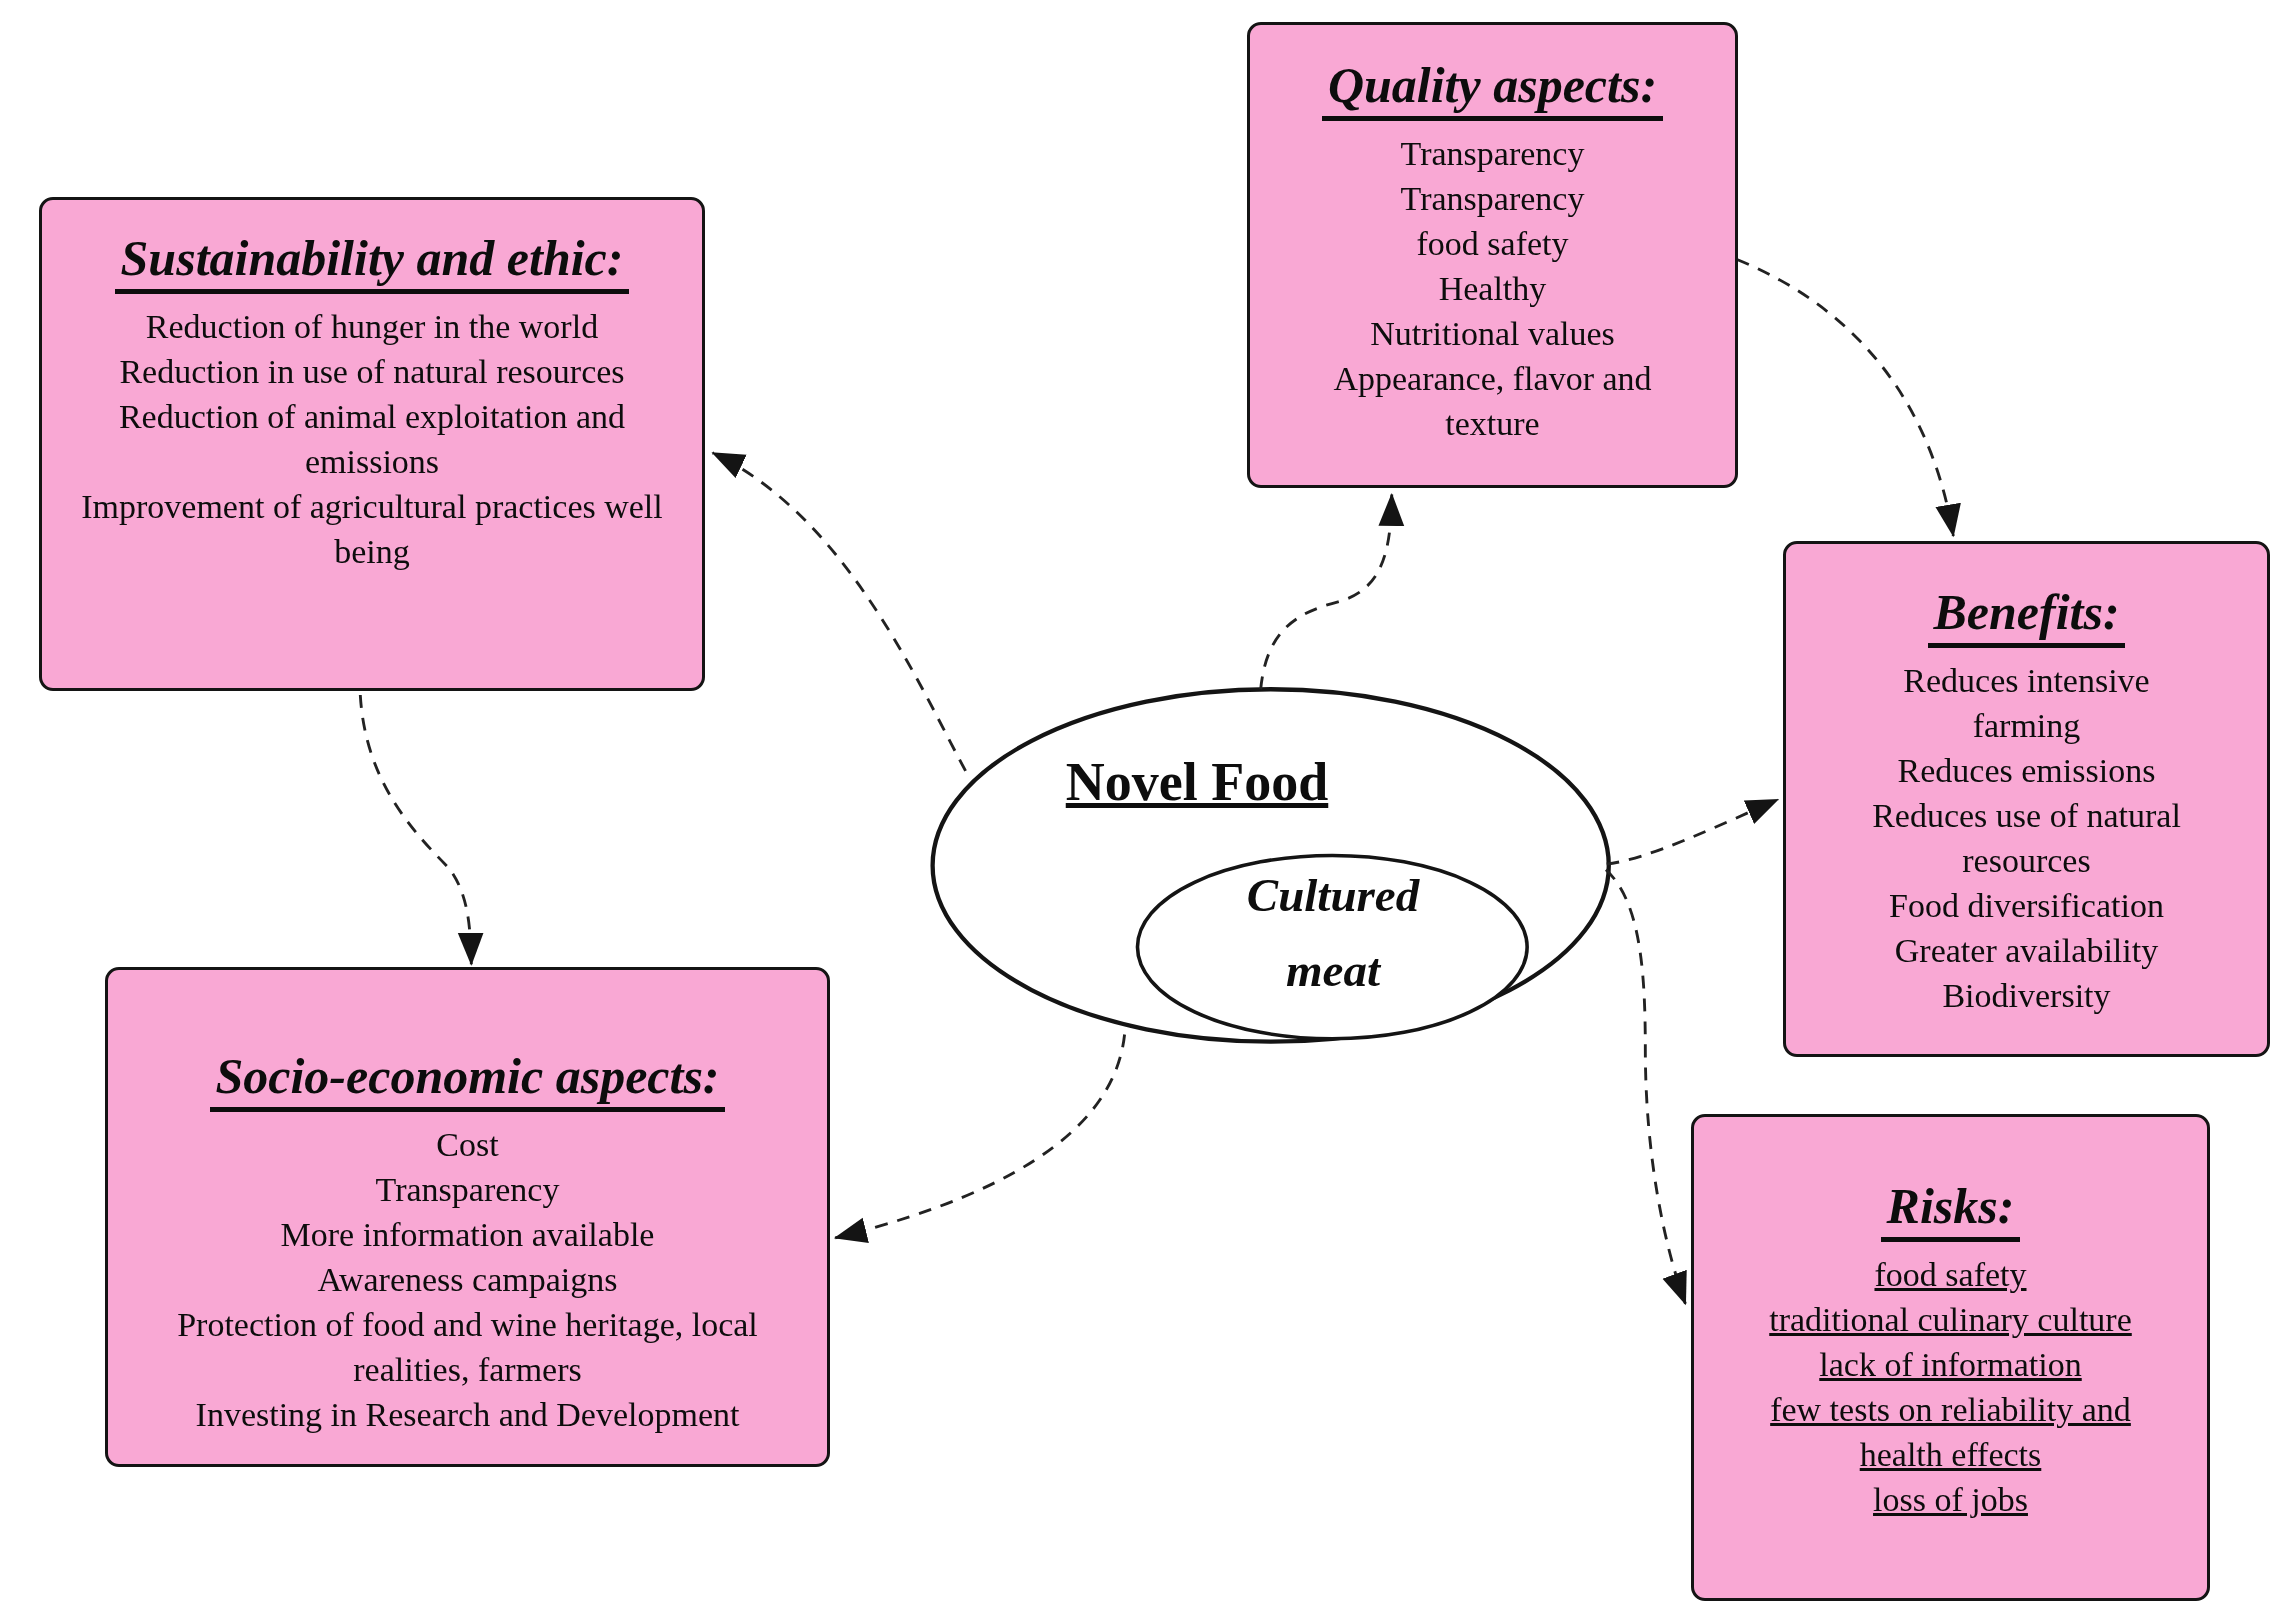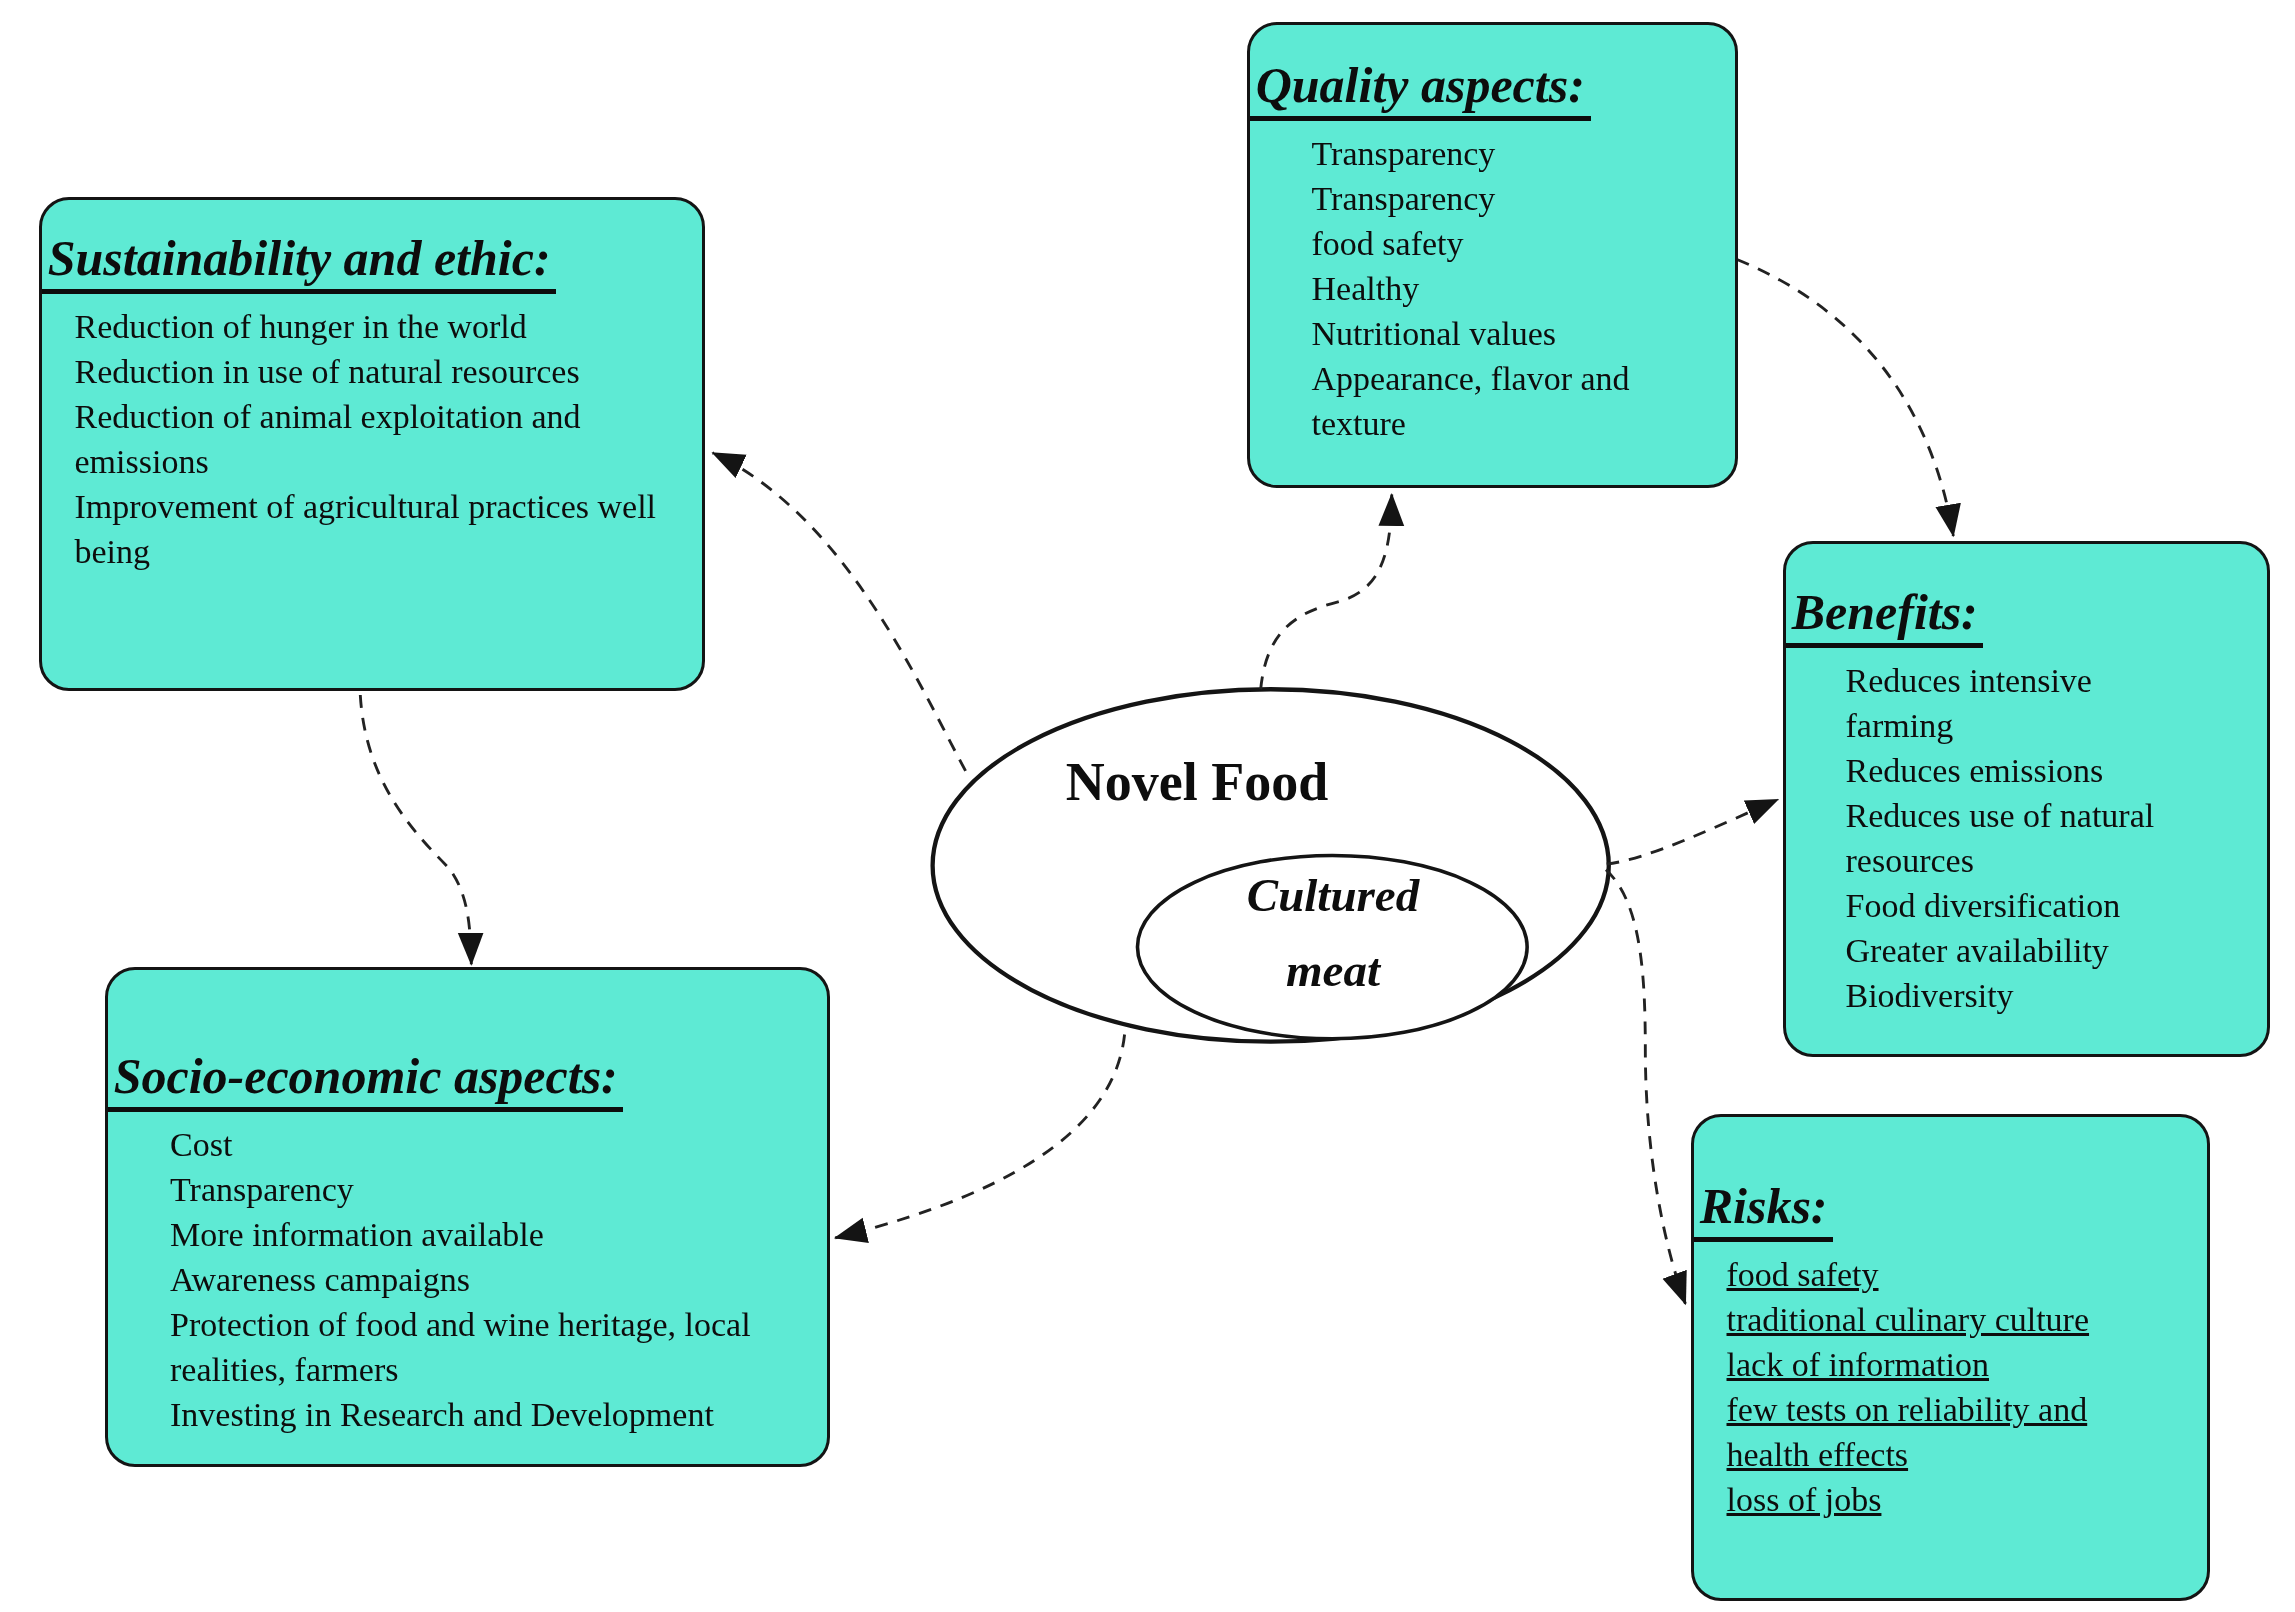--- a/index.html
+++ b/index.html
@@ -8,23 +8,24 @@
     width:2295px;height:1612px;
     background:#ffffff;
     font-family:"Liberation Serif","DejaVu Serif",serif;
     color:#0d0d0d;
     overflow:hidden;
   }
   .layer{position:absolute;left:0;top:0;width:2295px;height:1612px;}
   .box{
     position:absolute;
     border:3.6px solid #141414;
-    border-radius:30px;
+    border-radius:14px;
     box-sizing:border-box;
-    background:#5eead4;
+    text-align:center;
+    background:#f9a8d4;
   }
   .box-title{
     display:inline-block;
     font-size:50px;
     font-weight:bold;
     font-style:italic;
     line-height:1.06;
     border-bottom:5.7px solid #0d0d0d;
     padding:0 5.7px 4.3px 5.7px;
     margin-bottom:10px;
@@ -39,21 +40,21 @@
   .box-quality .item{max-width:362px;}
   .box-benefits{left:1783px;top:541px;width:487px;height:516px;padding-top:42px;}
   .box-benefits .item{max-width:362px;}
   .box-socio{left:105px;top:967px;width:725px;height:500px;padding-top:80px;}
   .box-socio .item{max-width:595px;}
   .box-risks{left:1691px;top:1114px;width:519px;height:487px;padding-top:63px;text-decoration:underline;}
   .box-risks .item{max-width:448px;}
   
   .label-novel-food{
     position:absolute;left:946px;top:751px;width:502px;
-    text-align:center;font-size:54px;font-weight:bold;white-space:nowrap;
+    text-align:center;font-size:54px;font-weight:bold;white-space:nowrap;text-decoration:underline;
   }
   .label-cultured-meat{
     position:absolute;left:1211px;top:858px;width:244px;
     text-align:center;font-size:47px;font-weight:bold;font-style:italic;
     line-height:75px;
   }
 </style>
 </head>
 <body>
 

